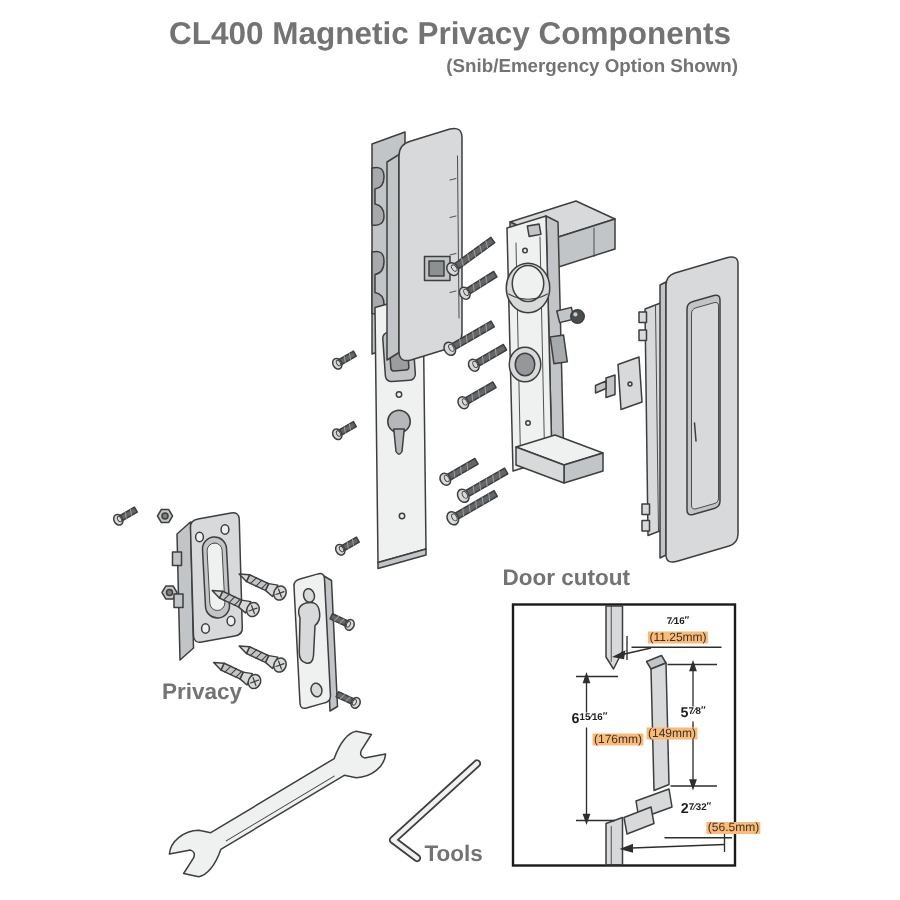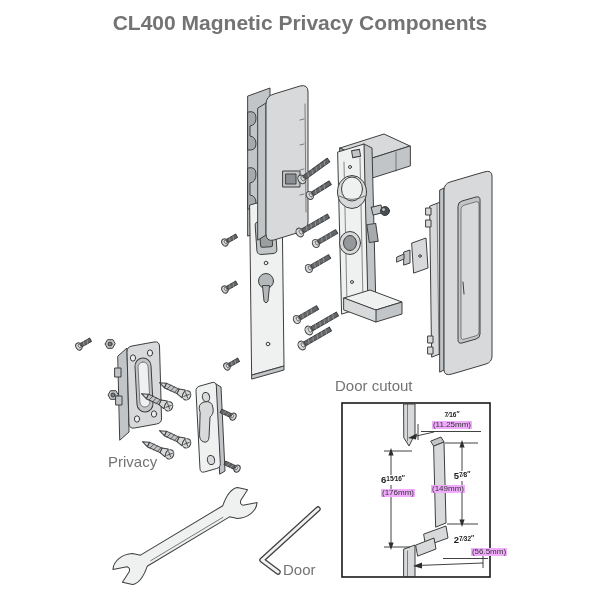--- a/index.html
+++ b/index.html
@@ -16,26 +16,26 @@
   .f-screw{fill:var(--screw,#64676a);}
   .nofill{fill:none;}
   .dl{stroke:var(--dim-line,#2e2e2e);stroke-width:.9;fill:none;}
   .ah{fill:var(--dim-line,#2e2e2e);stroke:none;}
   .thread{stroke:#9a9da0;stroke-width:.7;}
 
   
   .txt{position:absolute;color:#737373;white-space:nowrap;line-height:1.15;}
   .title{top:11px;left:0;width:600px;text-align:center;font-size:21px;font-weight:bold;}
   .subtitle{top:37px;left:110px;width:382px;text-align:right;font-size:12.5px;font-weight:bold;}
-  .part-label{font-size:15px;font-weight:normal;}
+  .part-label{font-size:15px;font-weight:bold;}
   .dim{position:absolute;transform:translateX(-50%);background:#fff;padding:0 1px;
        font-size:9.5px;font-weight:bold;color:#1d1d1d;white-space:nowrap;line-height:1;}
   .dim .frac{font-size:6.5px;position:relative;top:-2.5px;}
   .dim .unit{font-size:6.5px;position:relative;top:-3px;}
-  .dim-mm{position:absolute;transform:translateX(-50%);background:#f0abfc;padding:0 1px;
+  .dim-mm{position:absolute;transform:translateX(-50%);background:#fdba74;padding:0 1px;
           font-size:8px;font-weight:normal;color:#333;white-space:nowrap;line-height:1;}
 </style>
 </head>
 <body>
 
 <div class="stage">
 
 <svg width="600" height="600" viewBox="0 0 600 600">
   <defs>
 
@@ -295,34 +295,35 @@
 
       <line x1="443" y1="558.5" x2="488" y2="558.5" class="dl"></line>
       <line x1="417" y1="565.5" x2="483" y2="563" class="dl"></line>
       <polygon points="413,566 422,562.5 422,568.5" class="ah"></polygon>
       <line x1="483" y1="548" x2="483" y2="568" class="dl"></line>
     </g>
   </g>
 </svg>
 
 <div class="txt title">CL400 Magnetic Privacy Components</div>
+<div class="txt subtitle">(Snib/Emergency Option Shown)</div>
 
 <div class="txt part-label" style="left:108px;top:453px">Privacy</div>
-<div class="txt part-label" style="left:283px;top:561px">Door</div>
+<div class="txt part-label" style="left:283px;top:561px">Tools</div>
 <div class="txt part-label" style="left:335px;top:377px">Door cutout</div>
 
 <div class="dim" style="left:452px;top:411px">
   <span></span><span class="frac">7⁄16</span><span class="unit">″</span>
 </div>
 <div class="dim-mm" style="left:452px;top:421px">(11.25mm)</div>
 
 <div class="dim" style="left:393px;top:475px">
   <span>6</span><span class="frac">15⁄16</span><span class="unit">″</span>
 </div>
-<div class="dim-mm" style="left:398px;top:489px">(176mm)</div>
+<div class="dim-mm" style="left:412px;top:489px">(176mm)</div>
 
 <div class="dim" style="left:462px;top:471px">
   <span>5</span><span class="frac">7⁄8</span><span class="unit">″</span>
 </div>
 <div class="dim-mm" style="left:448px;top:485px">(149mm)</div>
 
 <div class="dim" style="left:464px;top:535px">
   <span>2</span><span class="frac">7⁄32</span><span class="unit">″</span>
 </div>
 <div class="dim-mm" style="left:489px;top:548px">(56.5mm)</div>

